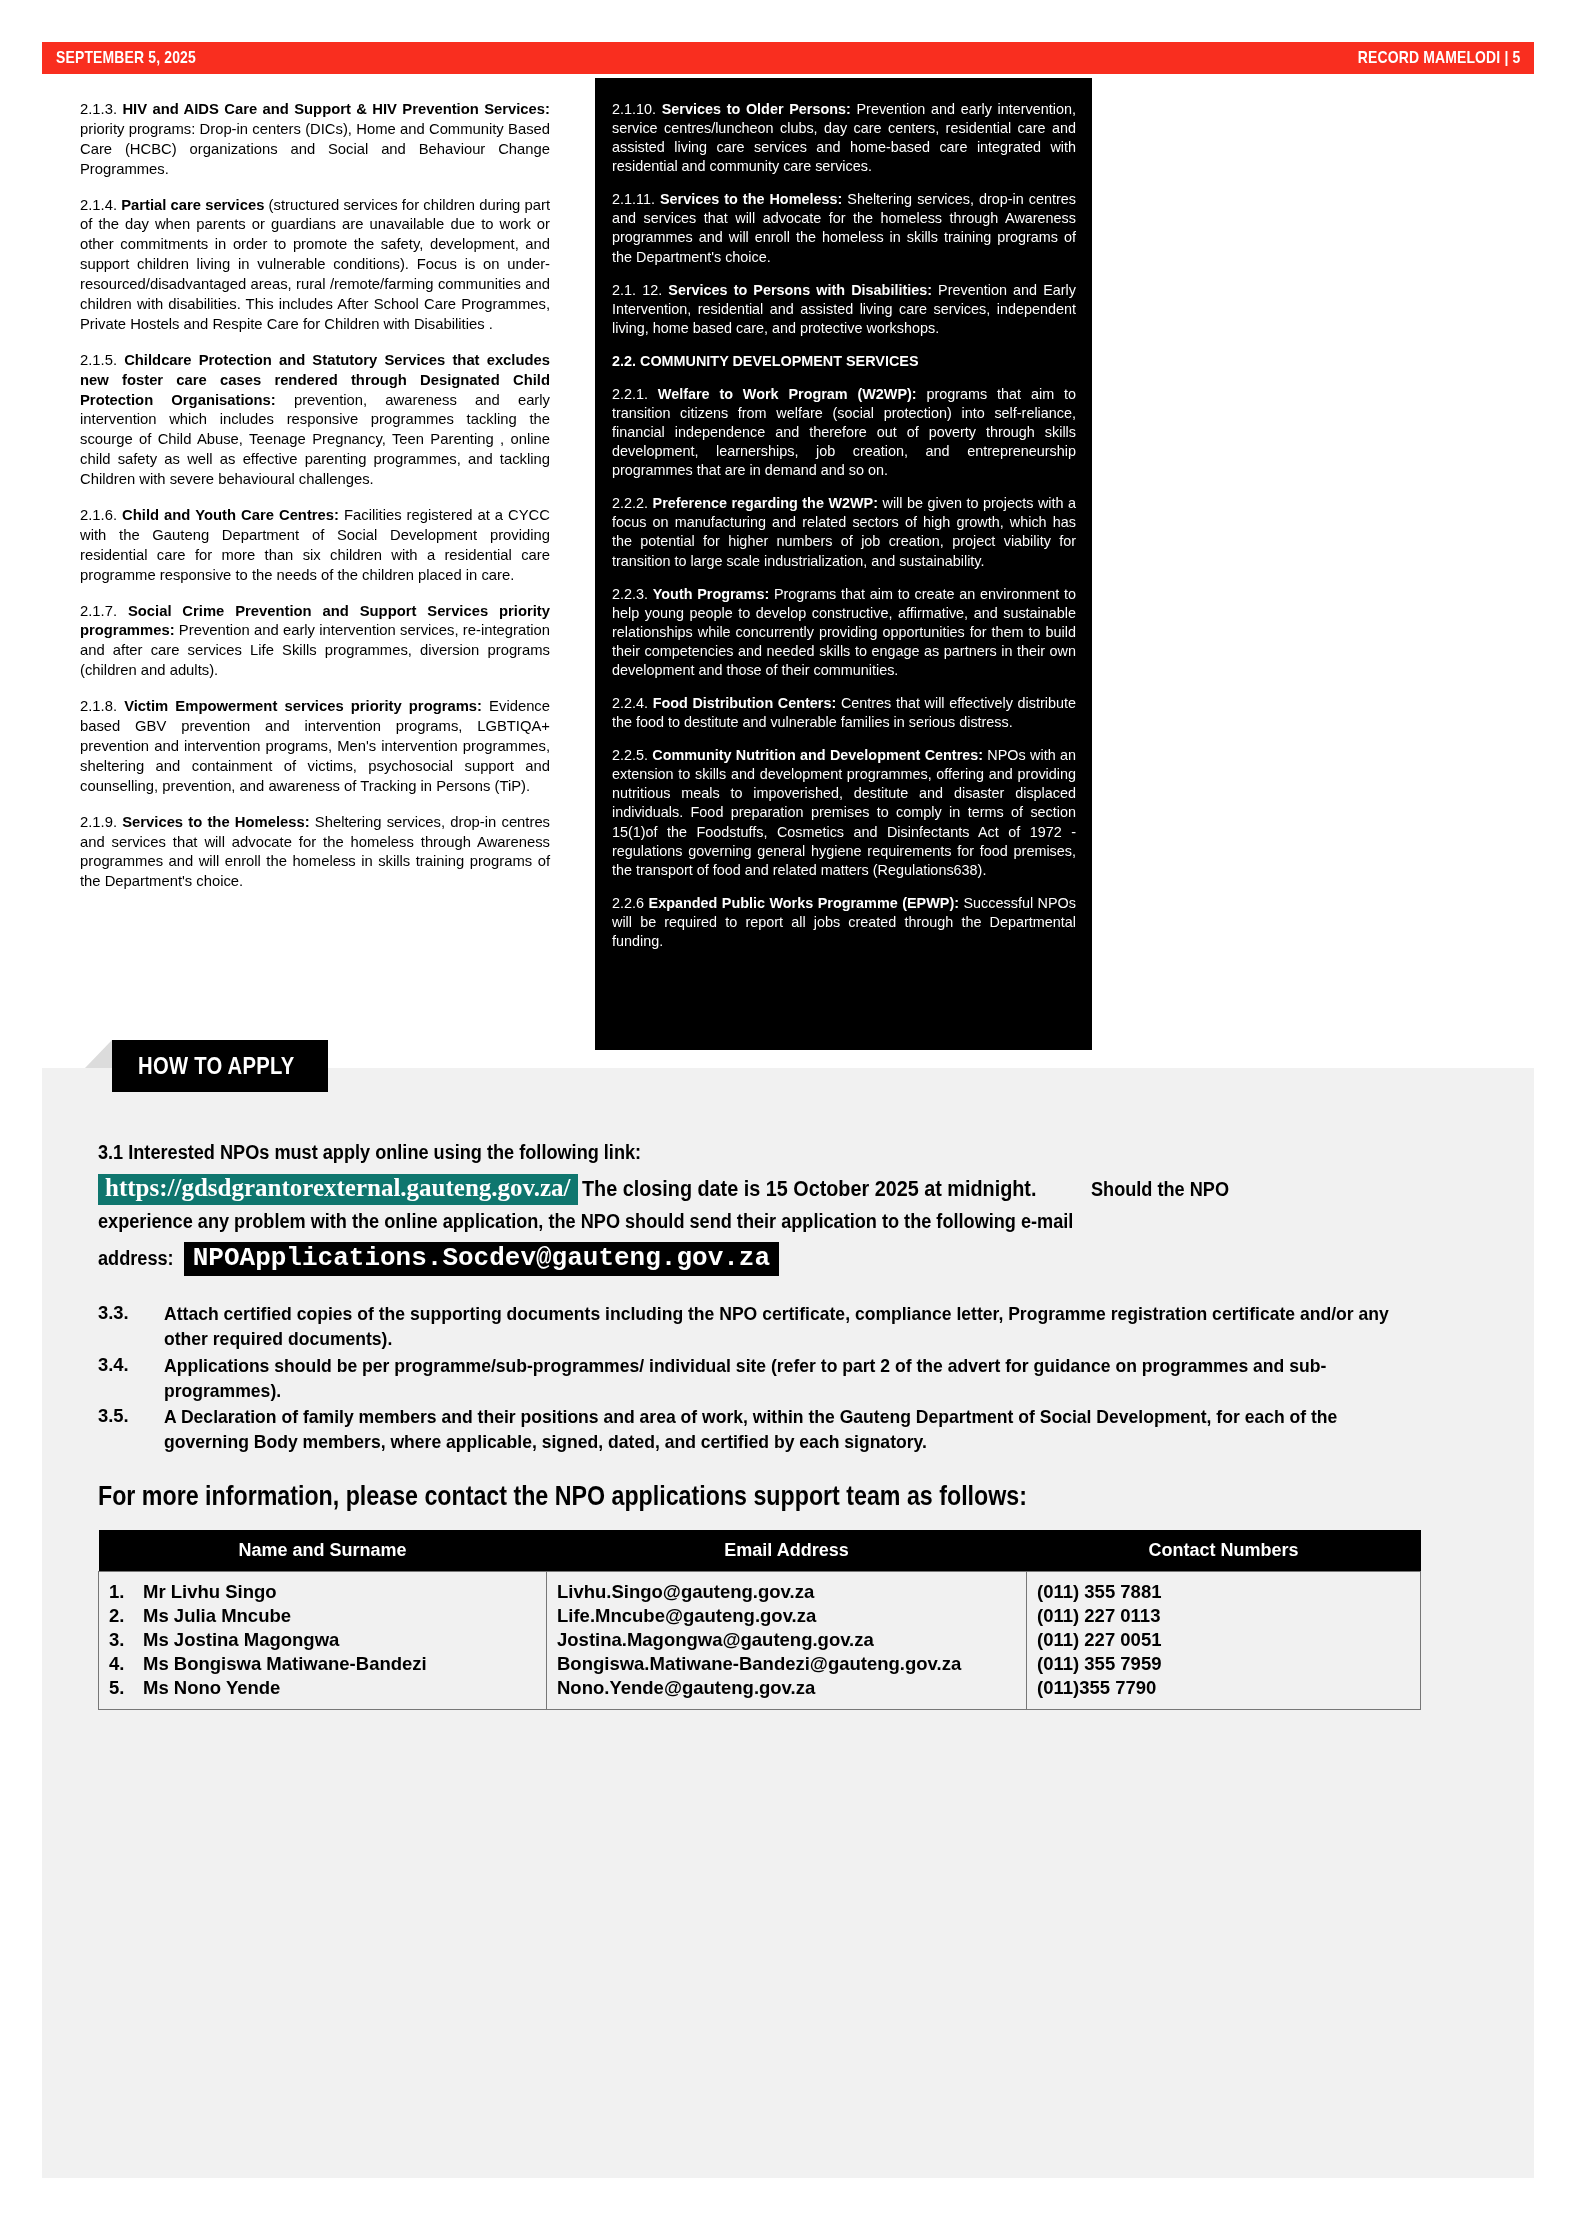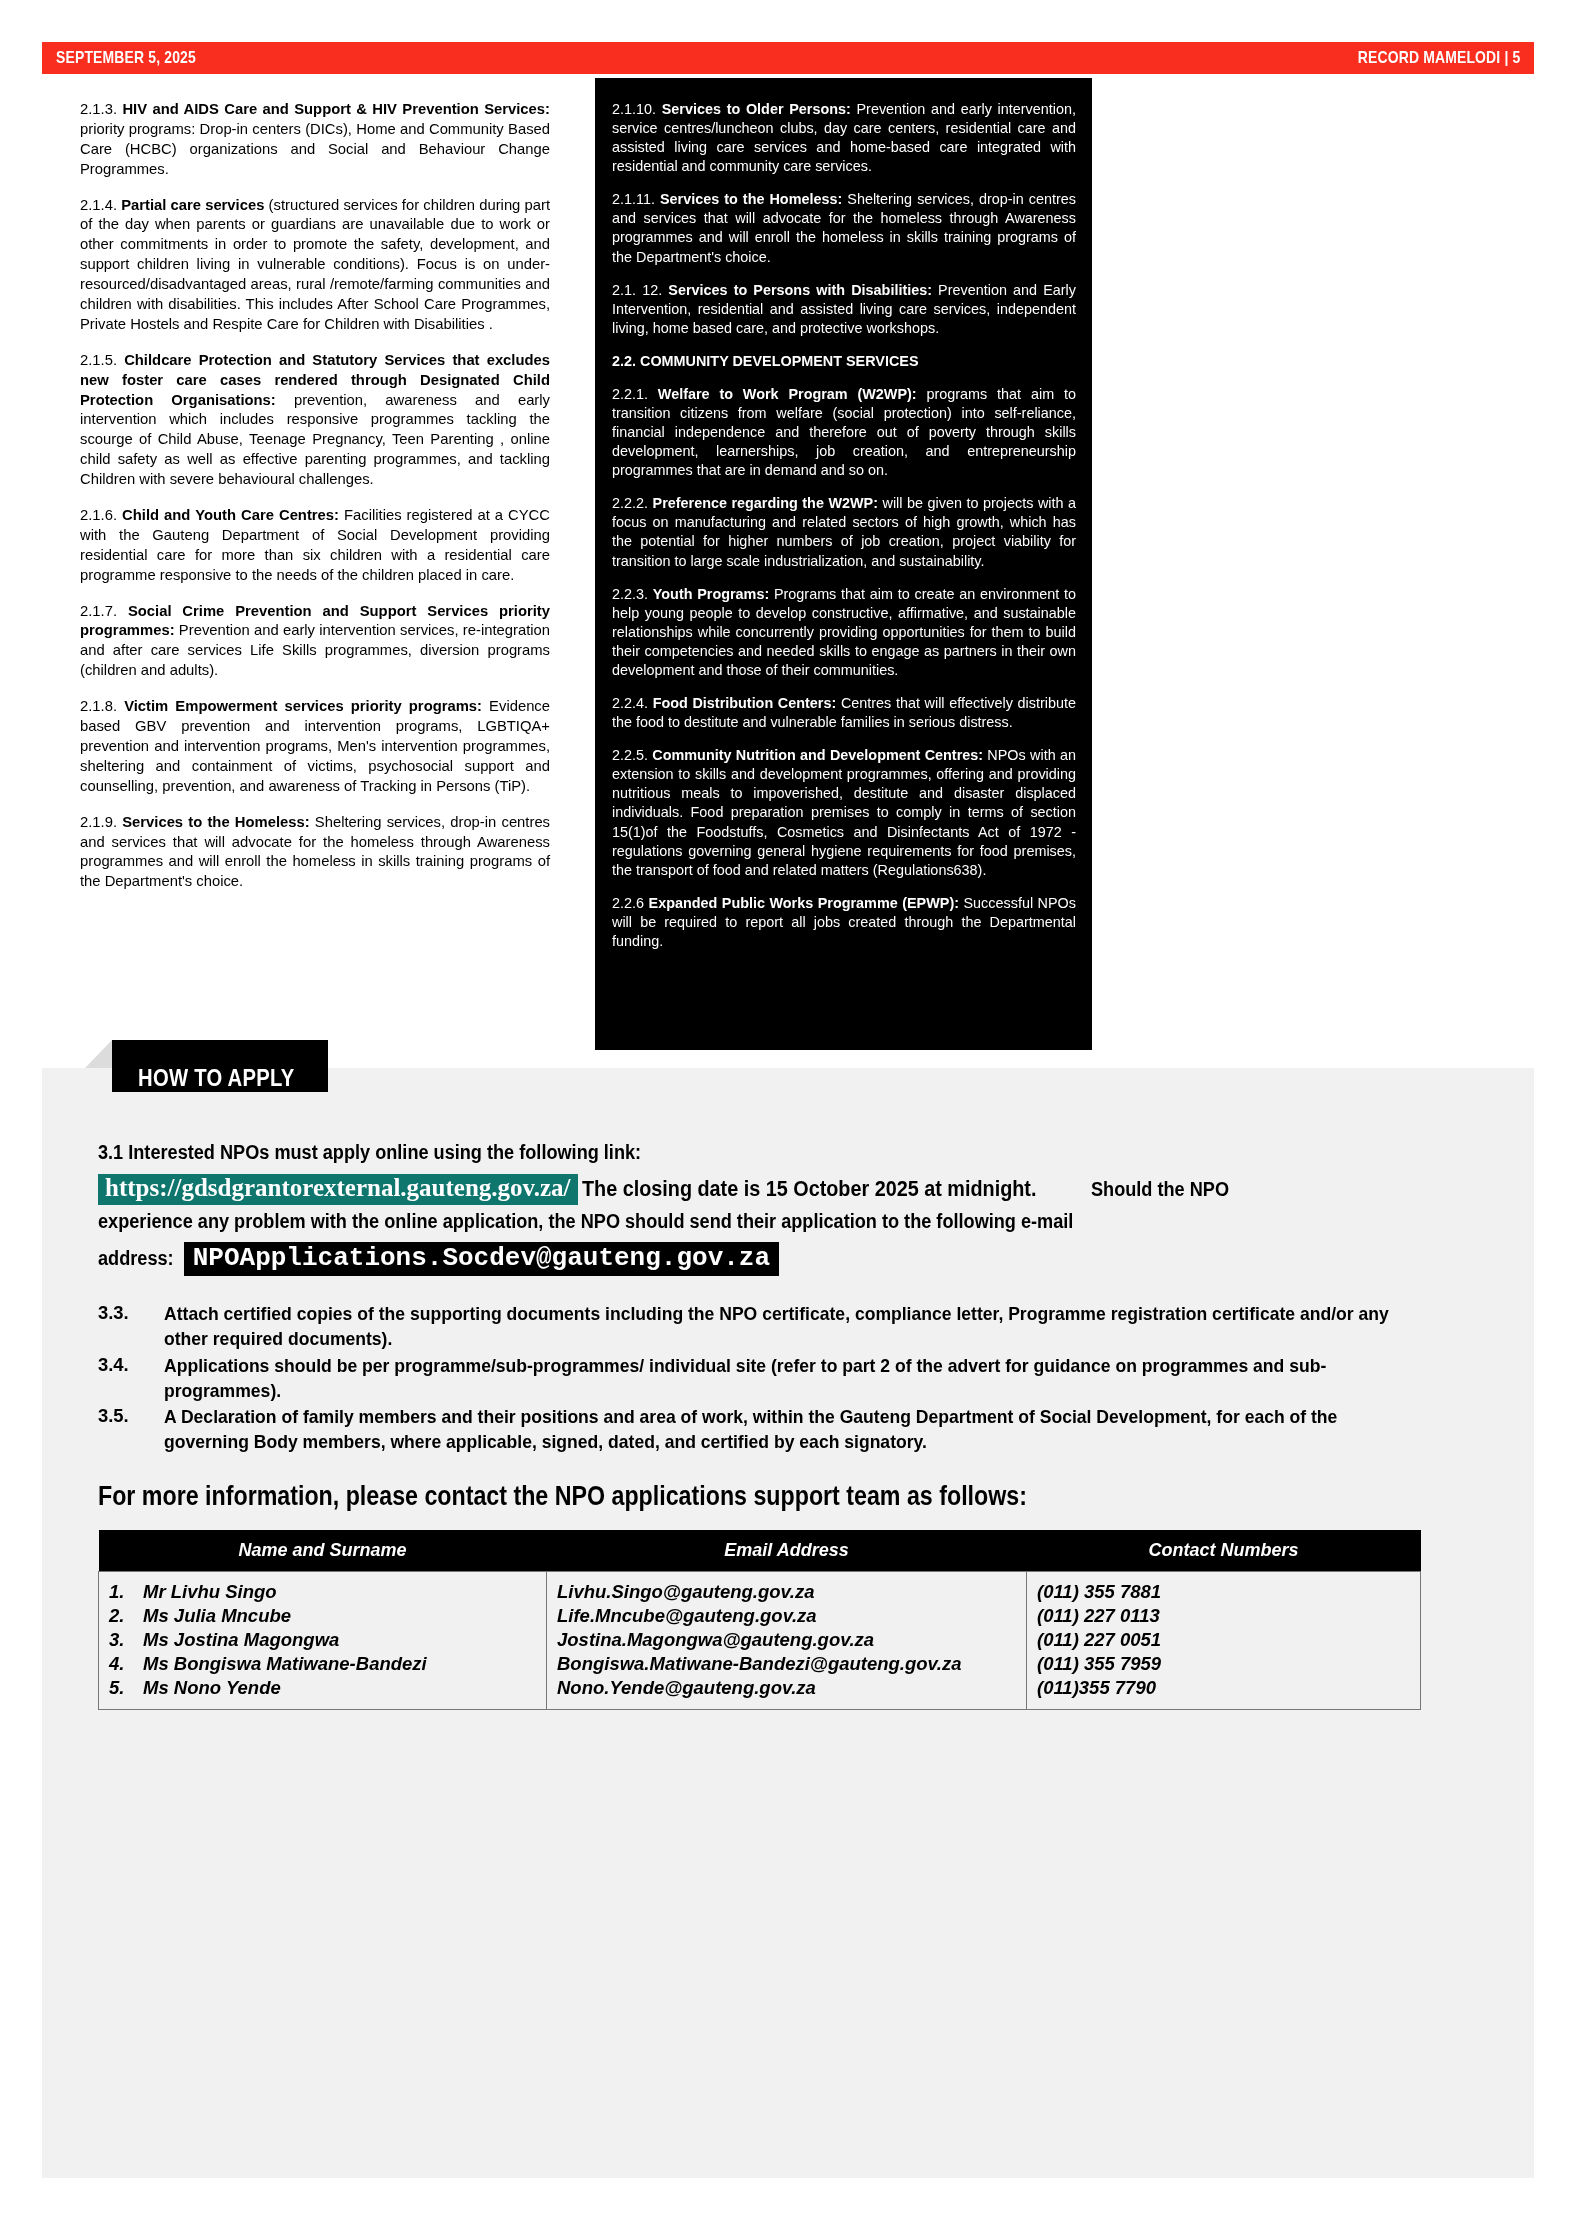--- a/index.html
+++ b/index.html
@@ -54,21 +54,21 @@
   .tight { margin-bottom: 3px; }
 
   
   .apply-wrap {
     position: absolute; left: 0; top: 990px; width: 1492px; height: 1110px;
     background: #f1f1f1;
   }
   .apply-tab {
     position: absolute; left: 70px; top: -28px; width: 216px; height: 52px;
     background: #000; color: #fff;
-    display: flex; align-items: flex-end; padding-left: 26px;
+    display: flex; align-items: center; padding-left: 26px;
   }
   .apply-tab span {
     font-family: "Liberation Sans Narrow", "Liberation Sans", sans-serif;
     font-weight: bold; font-size: 23px; letter-spacing: .3px;
     transform: scaleX(.88); transform-origin: left center;
   }
   .fold {
     position: absolute; left: 43px; top: -28px;
     width: 0; height: 0;
     border-left: 27px solid transparent;
@@ -128,21 +128,20 @@
     font-weight: bold; font-size: 27px;
     transform: scaleX(.86); transform-origin: left center;
     white-space: nowrap;
   }
 
   table.contacts {
     margin-top: 18px;
     border-collapse: collapse;
     width: 1322px;
     table-layout: fixed;
-    font-style: italic;
   }
   table.contacts thead th {
     background: #000; color: #fff;
     font-family: "Liberation Sans Narrow", "Liberation Sans", sans-serif;
     font-weight: bold; font-size: 18px;
     padding: 10px 4px; text-align: center;
   }
   table.contacts tbody td {
     border: 1px solid #777;
     vertical-align: top;

